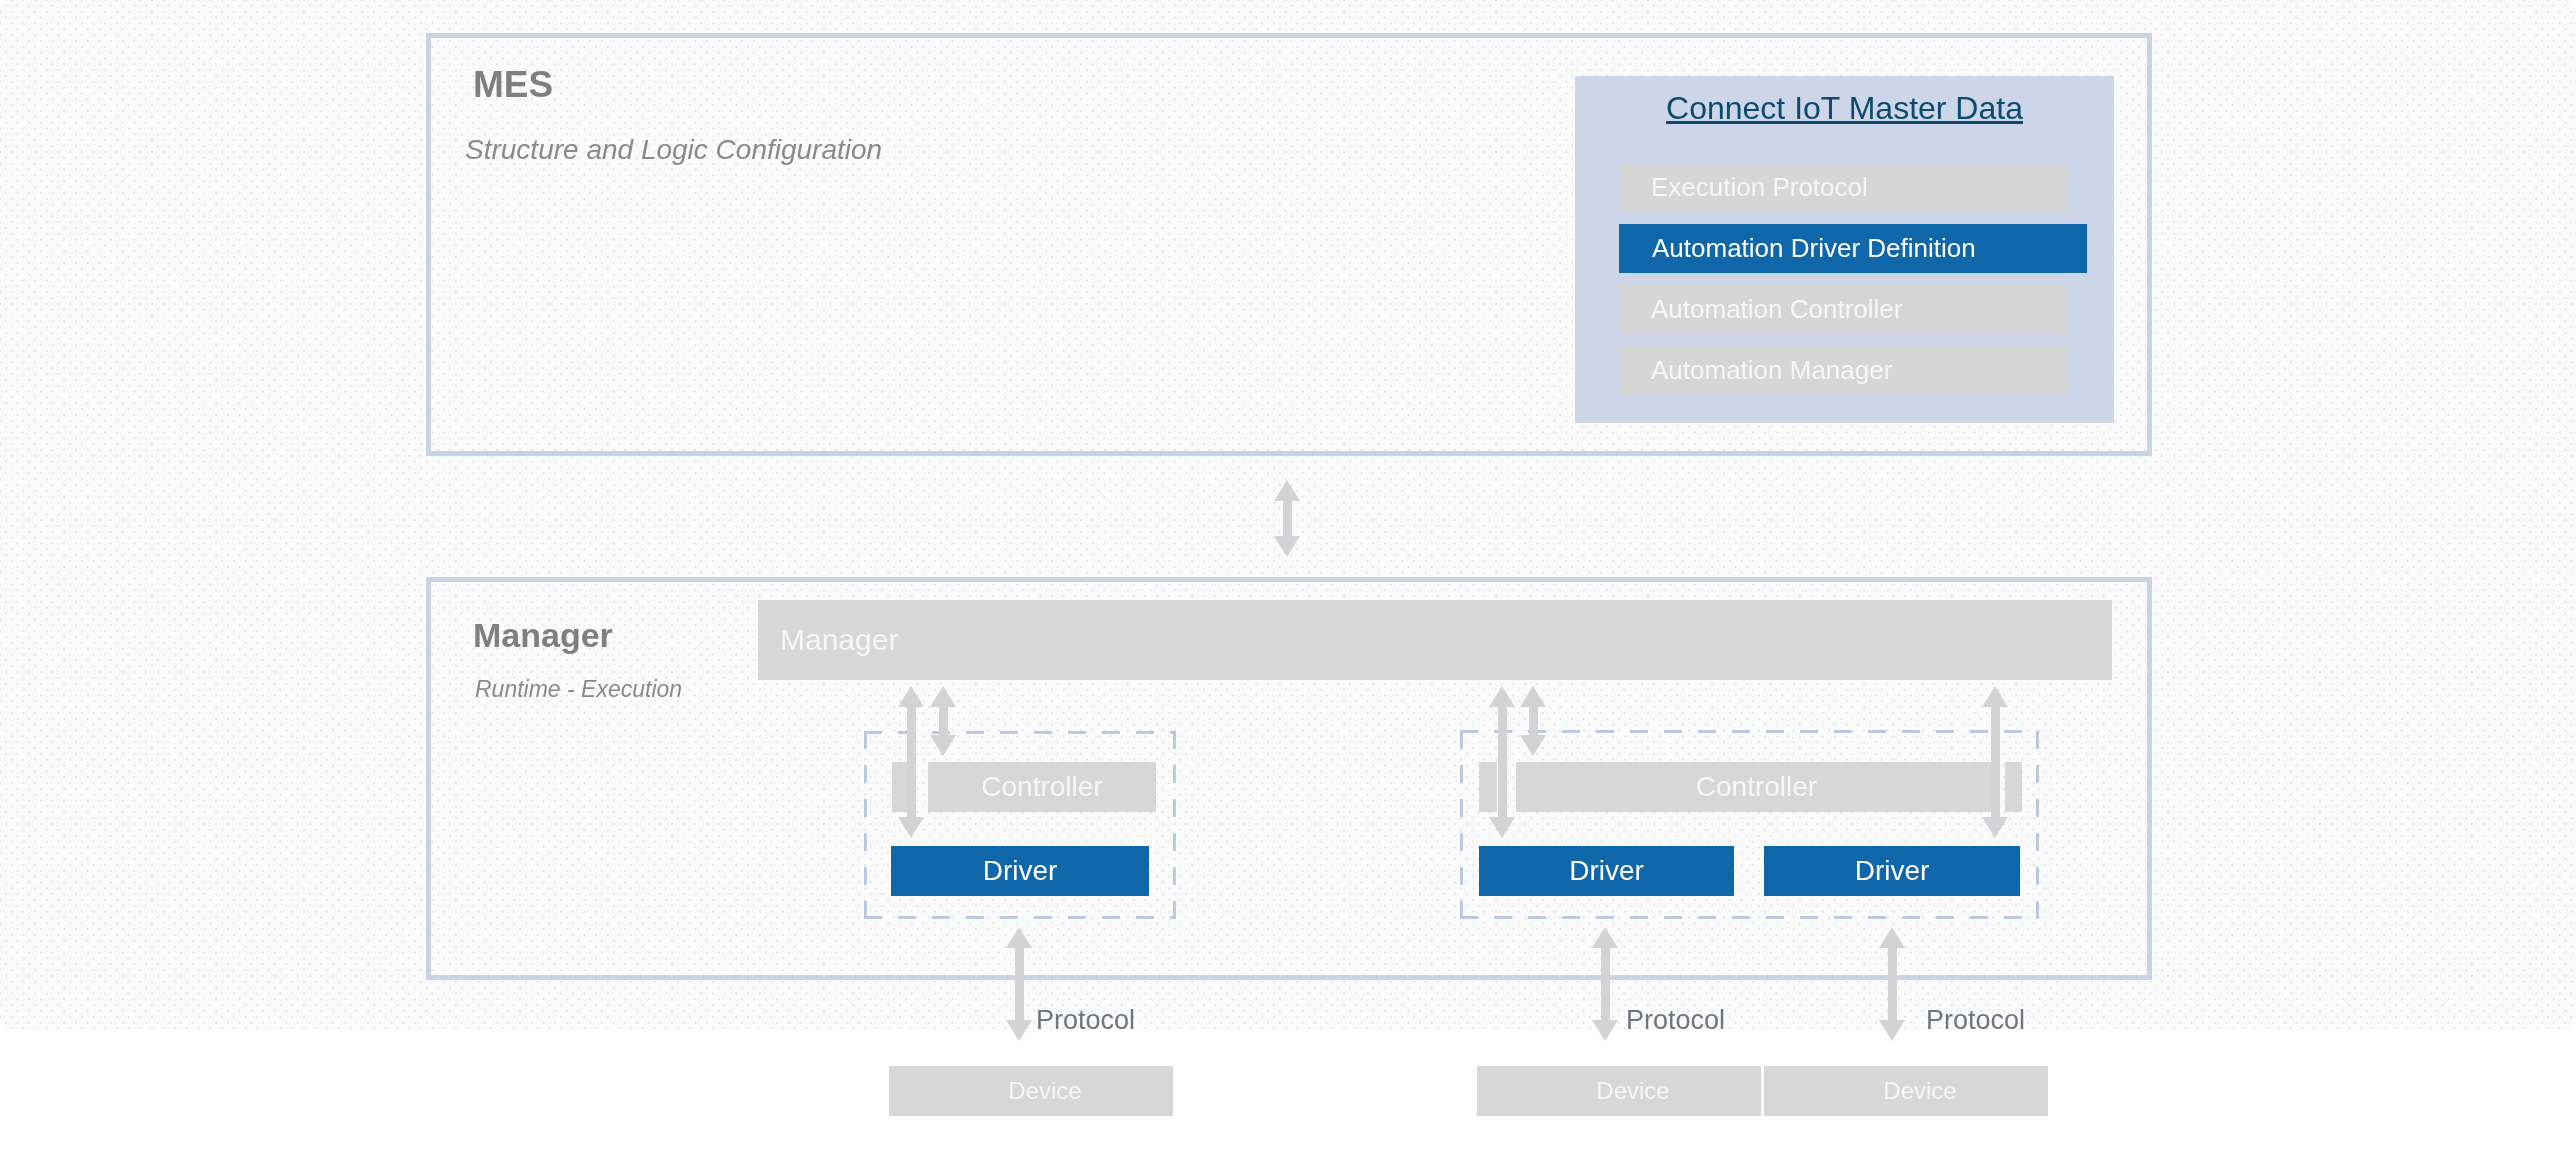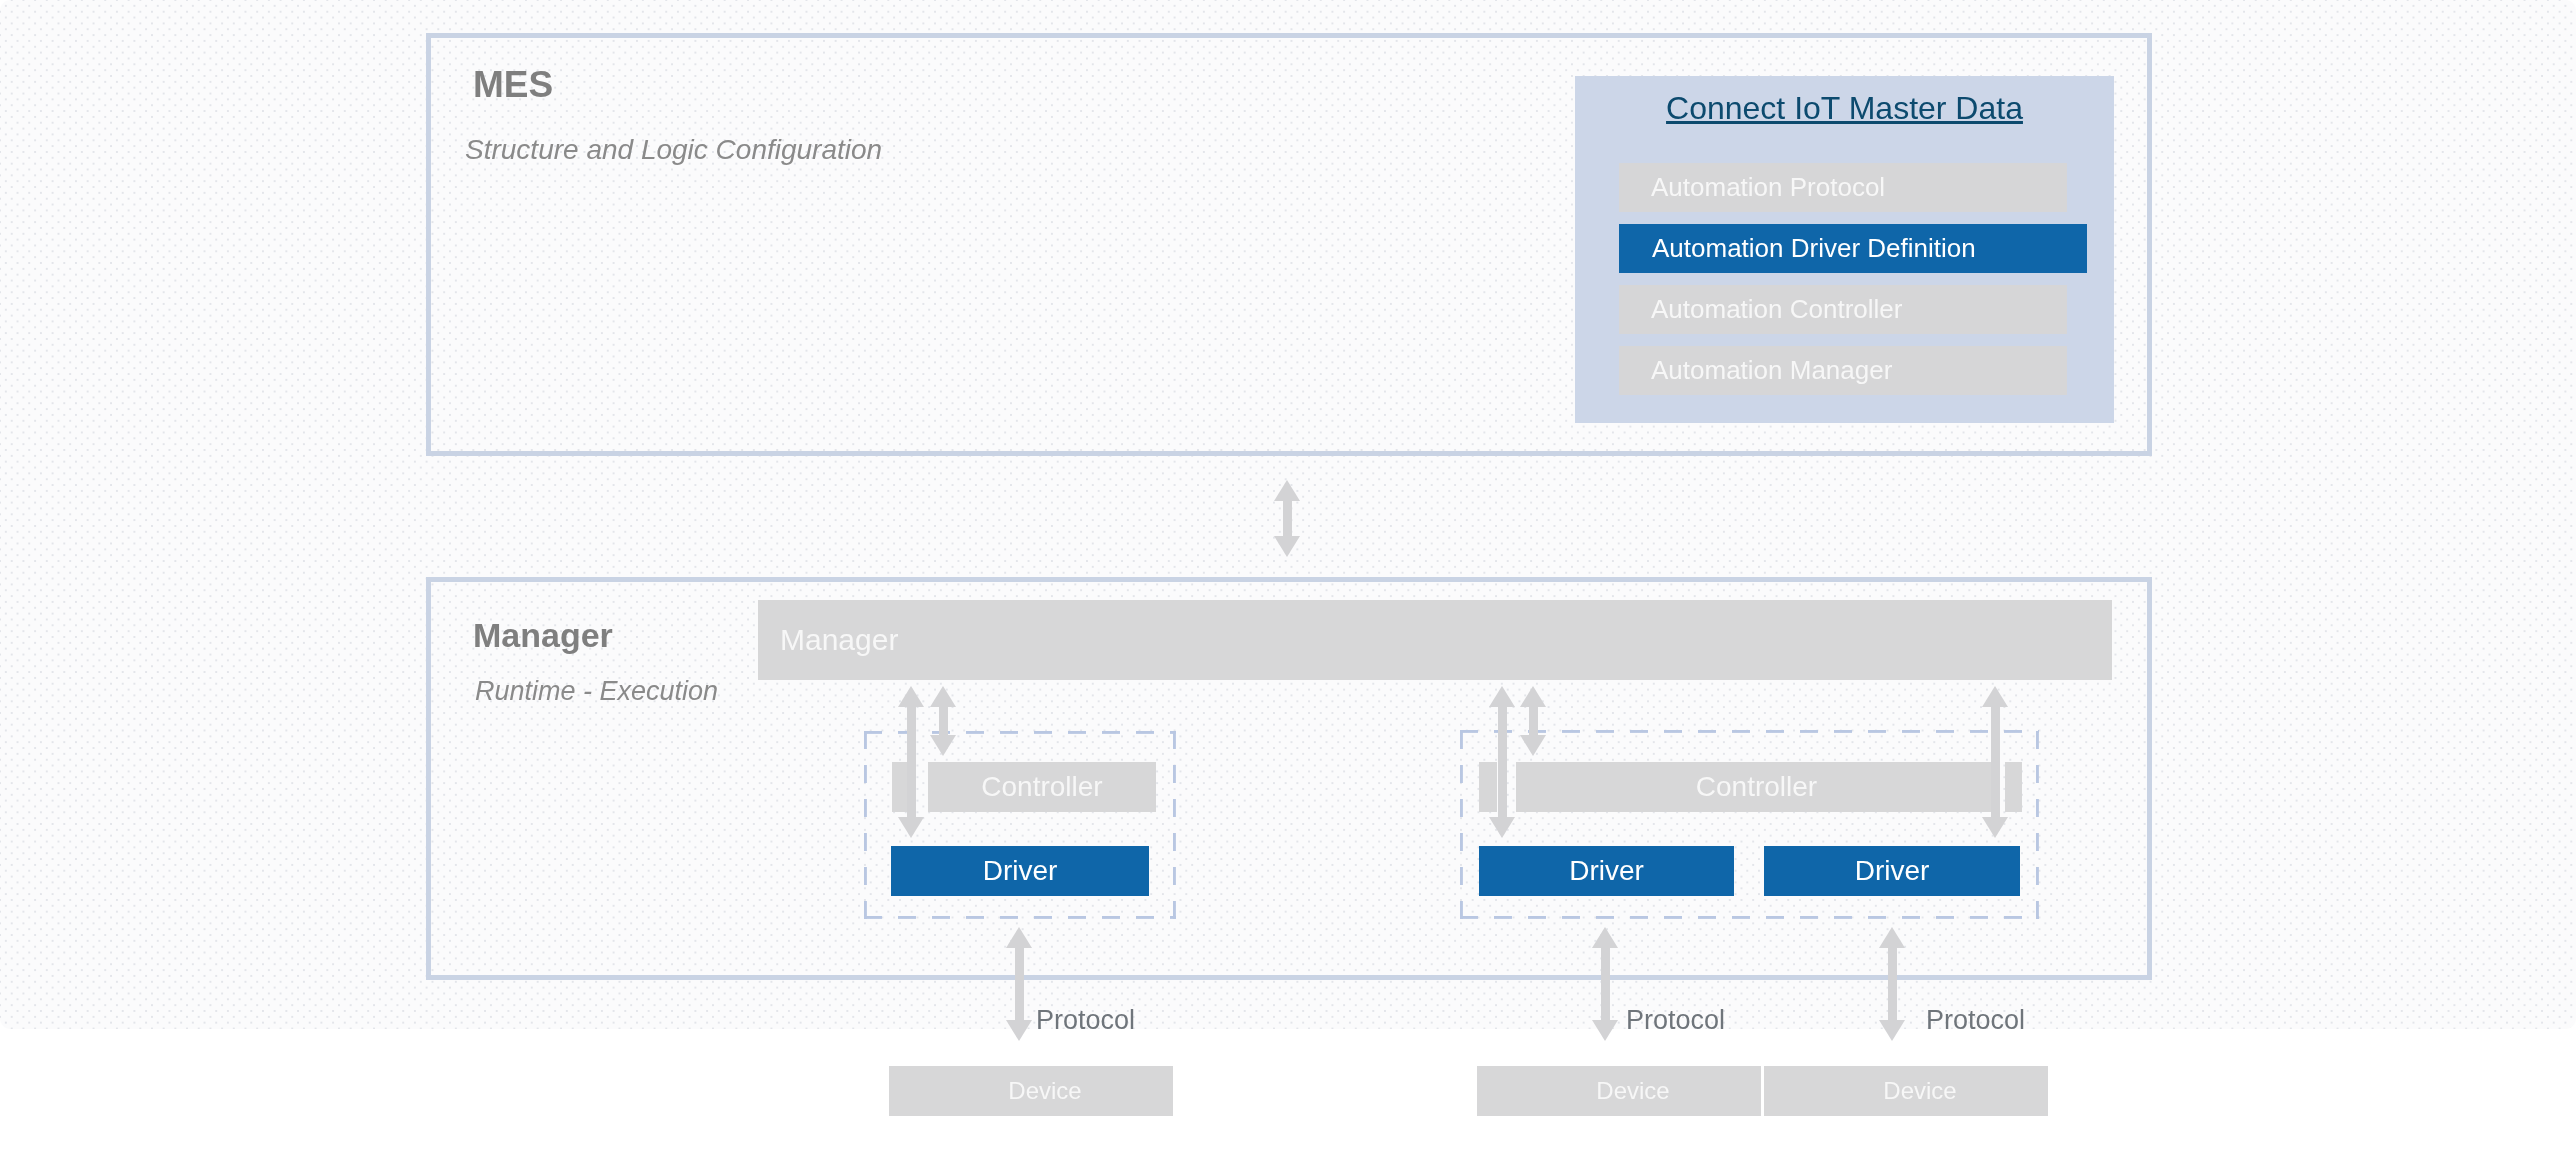--- a/index.html
+++ b/index.html
@@ -123,36 +123,36 @@
 
 <div class="canvas">
 
   <div class="big-box" style="left:426px;top:33px;width:1726px;height:423px;"></div>
 
   <div class="section-title" style="left:473px;top:66px;font-size:37px;">MES</div>
   <div class="section-subtitle" style="left:465px;top:136px;font-size:28px;">Structure and Logic Configuration</div>
 
   <div class="iot-panel">
     <div class="iot-title">Connect IoT Master Data</div>
-    <div class="iot-row" style="top:87px;">Automation Protocol</div>
+    <div class="iot-row" style="top:87px;">Execution Protocol</div>
     <div class="iot-row selected" style="top:148px;padding-left:33px;">Automation Driver Definition</div>
     <div class="iot-row" style="top:209px;">Automation Controller</div>
     <div class="iot-row" style="top:270px;">Automation Manager</div>
   </div>
 
   <div class="varrow" style="left:1274px;top:480px;height:77px;">
     <span class="head up"></span>
     <span class="shaft"></span>
     <span class="head down"></span>
   </div>
 
   <div class="big-box" style="left:426px;top:577px;width:1726px;height:403px;"></div>
 
   <div class="section-title" style="left:473px;top:618px;font-size:34px;">Manager</div>
-  <div class="section-subtitle" style="left:475px;top:678px;font-size:27px;">Runtime - Execution</div>
+  <div class="section-subtitle" style="left:475px;top:678px;font-size:23px;">Runtime - Execution</div>
 
   <div class="gray-bar monitor-bar">Manager</div>
 
   <div class="dashed-group" style="left:864px;top:731px;width:312px;height:188px;"></div>
   <div class="gray-bar ctrl-seg" style="left:892px;width:15px;"></div>
   <div class="gray-bar ctrl-bar" style="left:922px;width:228px;">Controller</div>
   <div class="blue-bar driver-bar" style="left:891px;width:258px;">Driver</div>
 
   <div class="dashed-group" style="left:1460px;top:730px;width:579px;height:189px;"></div>
   <div class="gray-bar ctrl-seg" style="left:1479px;width:17.6px;"></div>

